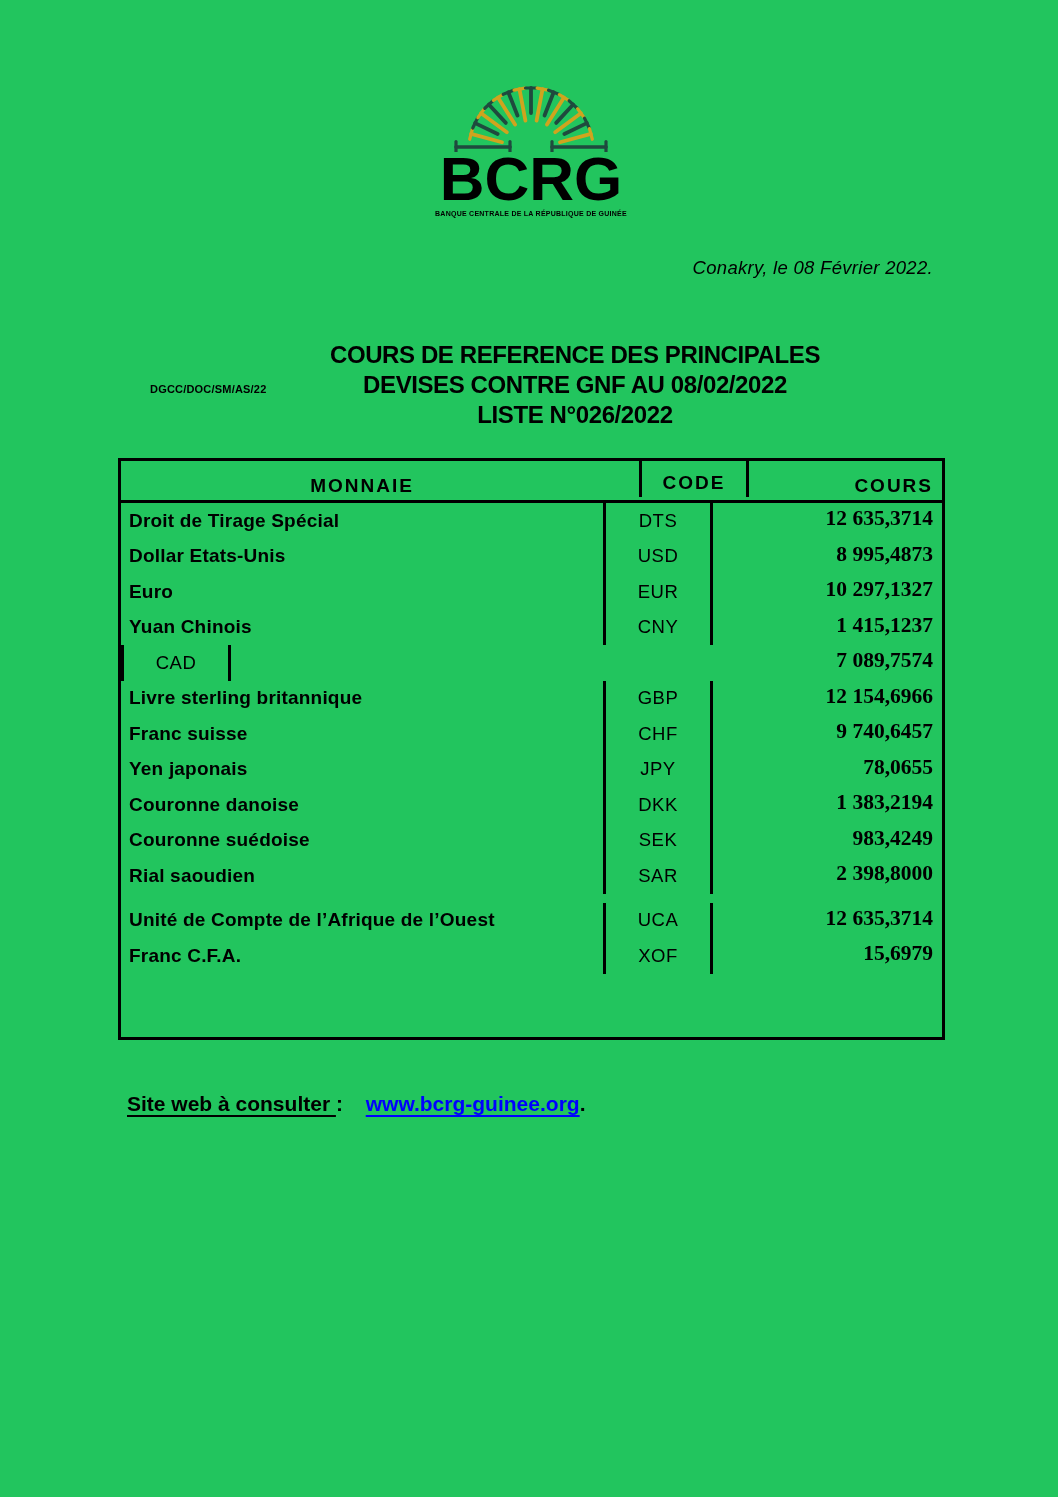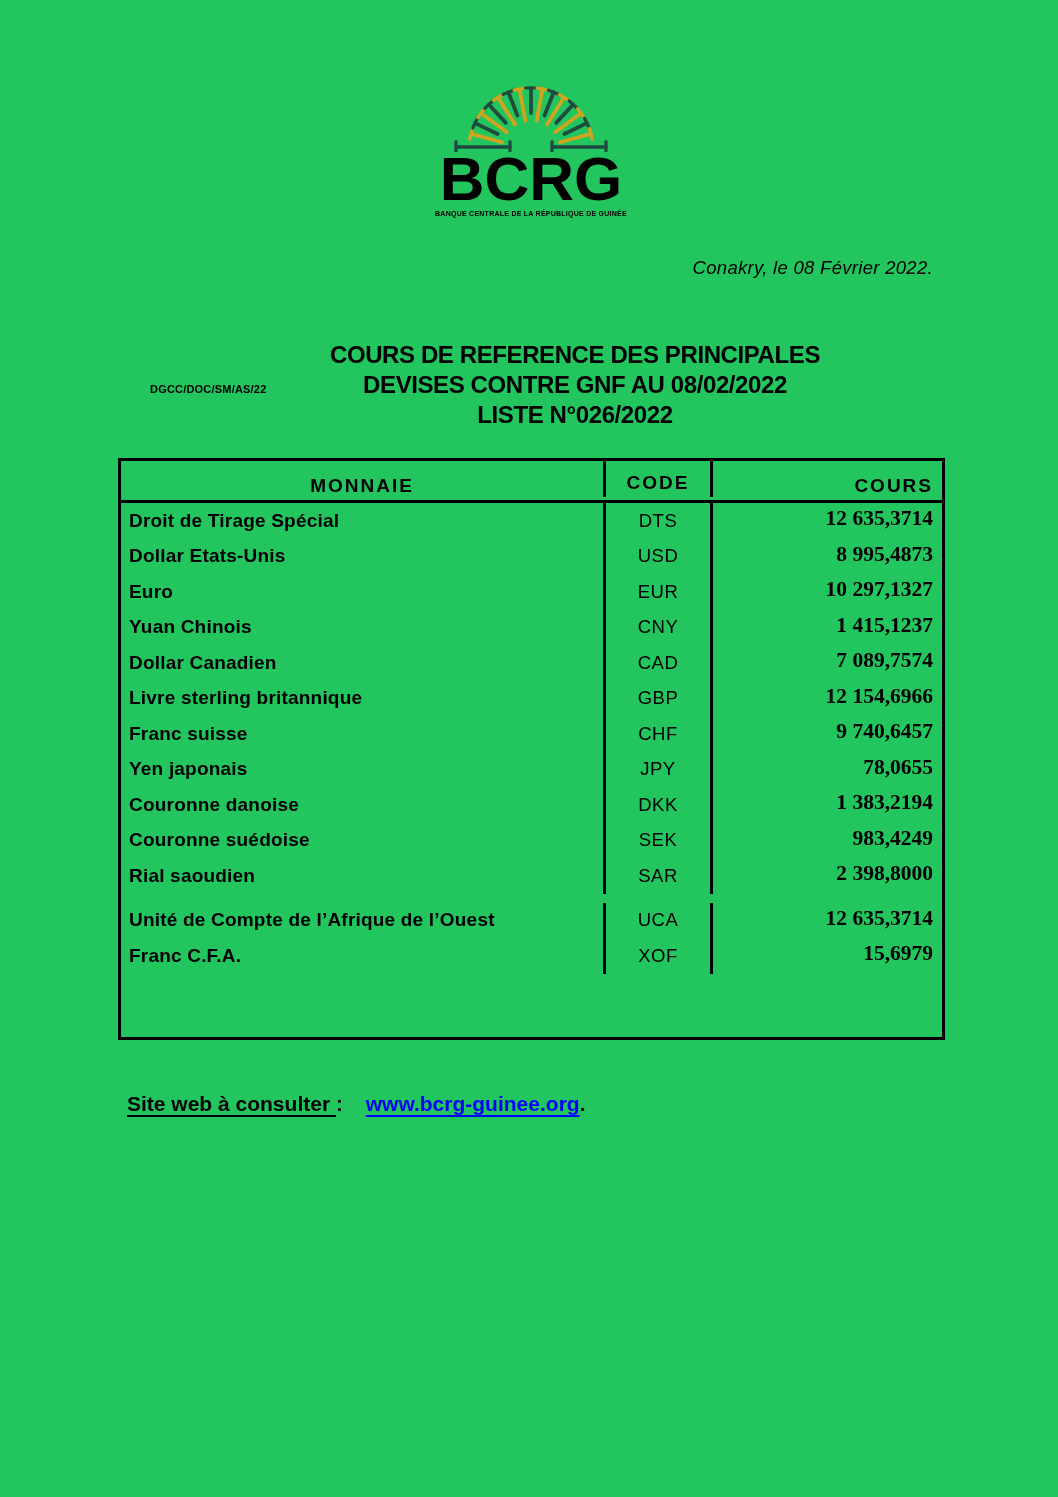--- a/index.html
+++ b/index.html
@@ -49,20 +49,21 @@
     position:absolute; left:118px; top:458px;
     width:827px; height:582px;
     border:3px solid #000;
   }
   .thead {
     display:flex; height:42px;
     border-bottom:3px solid #000;
     align-items:flex-end;
     font-size:19px; font-weight:700; letter-spacing:2px;
     padding-bottom:3px;
+    gap:36px;
   }
   .trow { display:flex; height:35.5px; align-items:center; }
   #tbody .trow:nth-child(12) { margin-top:9px; }
   .c1 { width:482px; }
   .c2 { width:110px; border-left:3px solid #000; border-right:3px solid #000;
         text-align:center; align-self:stretch;
         display:flex; align-items:center; justify-content:center; }
   .thead .c2 { align-items:flex-end; padding-bottom:3px; }
   .c3 { flex:1; text-align:right; padding-right:9px; }
   .thead .c1 { text-align:center; }
@@ -163,21 +164,20 @@
     <div class="c3 cours">10 297,1327</div>
   </div>
 
   <div class="trow">
     <div class="c1 monnaie">Yuan Chinois</div>
     <div class="c2 code">CNY</div>
     <div class="c3 cours">1 415,1237</div>
   </div>
 
   <div class="trow">
-    <div class="c1 monnaie">Dollar Canadien</div>
     <div class="c2 code">CAD</div>
     <div class="c3 cours">7 089,7574</div>
   </div>
 
   <div class="trow">
     <div class="c1 monnaie">Livre sterling britannique</div>
     <div class="c2 code">GBP</div>
     <div class="c3 cours">12 154,6966</div>
   </div>
 

